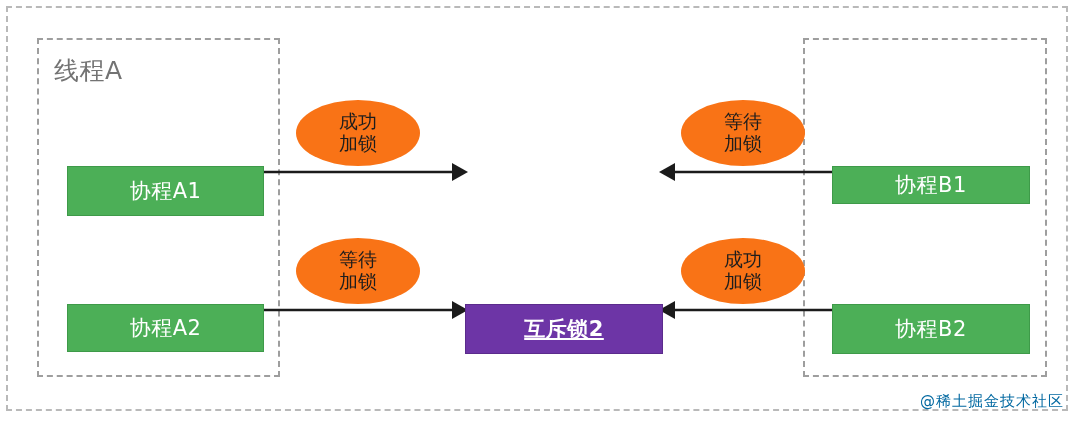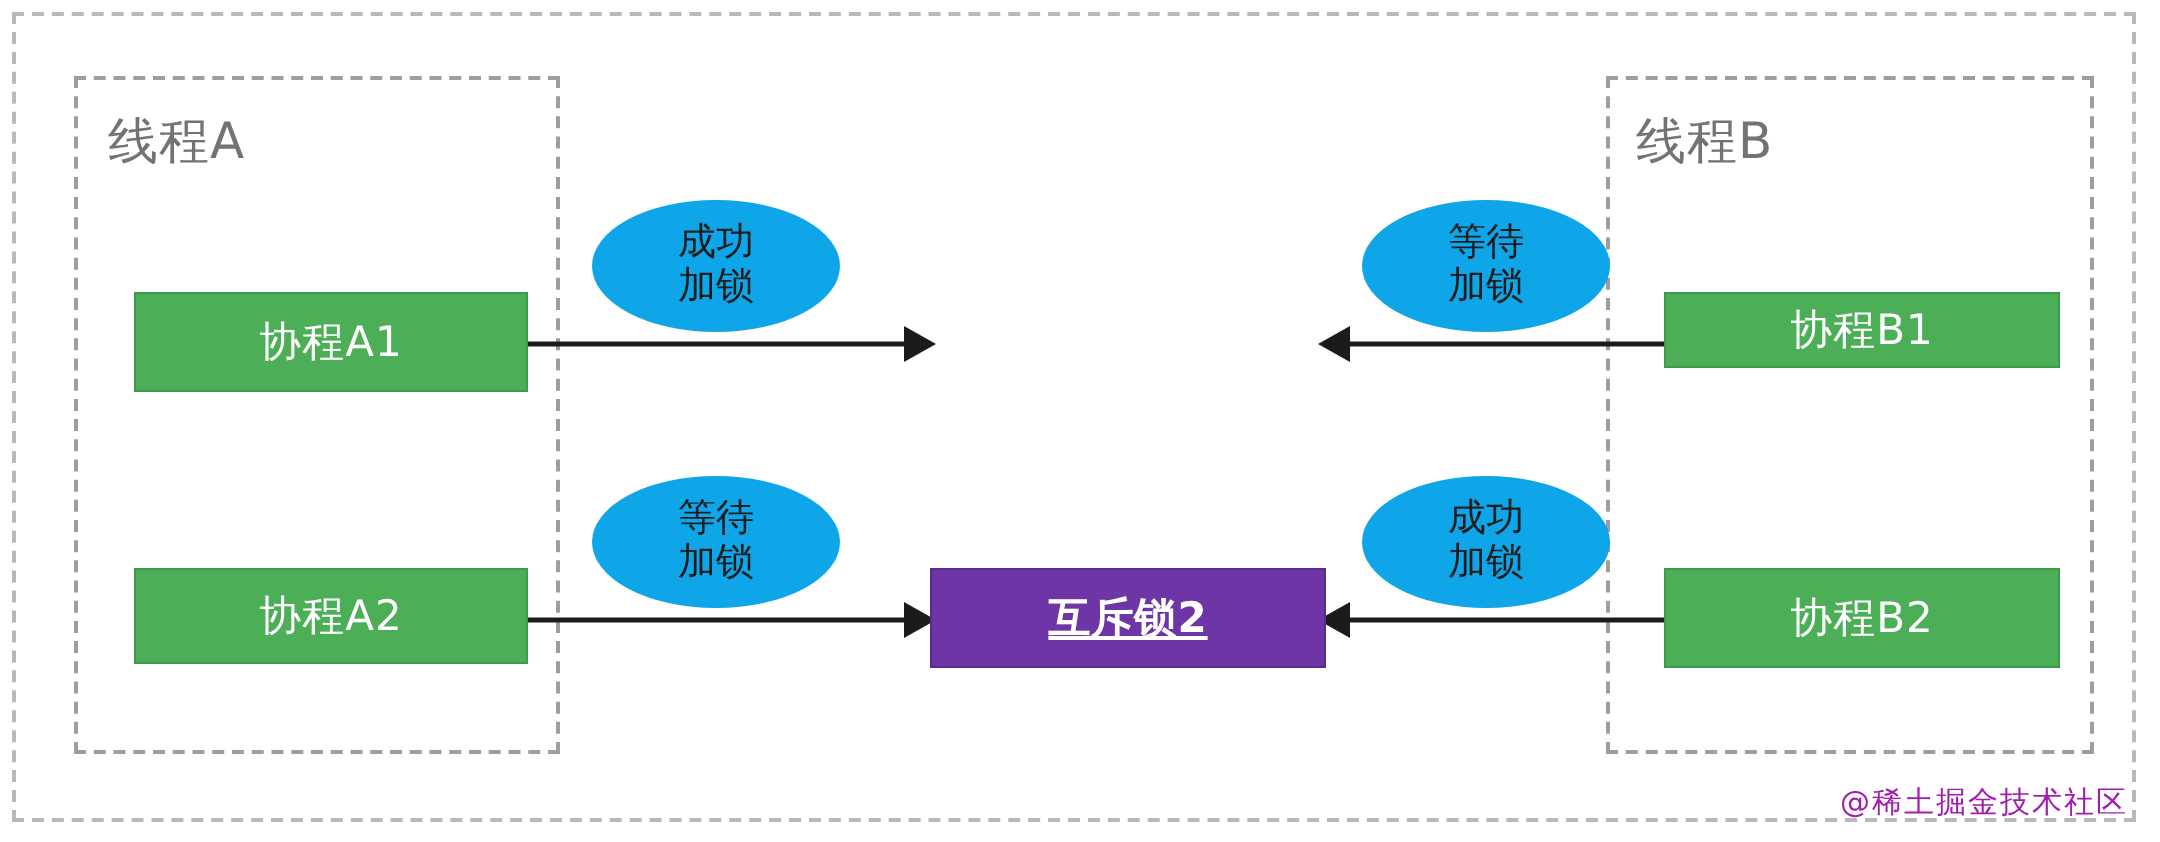--- a/index.html
+++ b/index.html
@@ -64,20 +64,21 @@
     position: absolute;
     box-sizing: border-box;
     display: flex;
     align-items: center;
     justify-content: center;
     color: #ffffff;
     font-size: 21px;
     letter-spacing: 0.5px;
     white-space: nowrap;
     font-family: "DejaVu Sans", "Liberation Sans", sans-serif;
+    margin-top: 20px;
   }
   .green-box {
     background: #4caf57;
     border: 1px solid #3e9a49;
   }
   .purple-box {
     background: #6d35a6;
     border: 1px solid #5b2b8c;
     font-weight: bold;
   }
@@ -101,58 +102,57 @@
   }
   .arrow-head { fill: #1b1b1b; }
 
   
   .ellipse-label {
     position: absolute;
     display: flex;
     flex-direction: column;
     align-items: center;
     justify-content: center;
-    background: #0ea5e9;
+    background: #f97316;
     border-radius: 50%;
     color: #1d1d1d;
     font-size: 19px;
     line-height: 1.15;
     text-align: center;
     font-family: "DejaVu Sans", "Liberation Sans", sans-serif;
   }
   .ellipse-label span { display: block; }
   .ell-1 { left: 296px; top: 100px; width: 124px; height: 66px; }
   .ell-2 { left: 681px; top: 100px; width: 124px; height: 66px; }
   .ell-3 { left: 296px; top: 238px; width: 124px; height: 66px; }
   .ell-4 { left: 681px; top: 238px; width: 124px; height: 66px; }
 
   
   .watermark {
     position: absolute;
     right: 16px;
     bottom: 10px;
     font-size: 15px;
-    color: #a21caf;
+    color: #0369a1;
     letter-spacing: 1px;
     white-space: nowrap;
     font-family: "DejaVu Sans", "Liberation Sans", sans-serif;
   }
 </style>
 </head>
 <body>
 
 <div id="canvas">
 
   <div class="dashed-box outer-box"></div>
 
   <div class="dashed-box thread-box thread-a-box"></div>
   <div class="thread-title thread-a-title">线程A</div>
 
   <div class="dashed-box thread-box thread-b-box"></div>
-  <div class="thread-title thread-b-title">线程B</div>
 
   <svg class="arrow-svg" style="left:264px; top:160px;" width="206" height="24">
     <line class="arrow-line" x1="0" y1="12" x2="188" y2="12"></line>
     <polygon class="arrow-head" points="188,3 204,12 188,21"></polygon>
   </svg>
 
   <svg class="arrow-svg" style="left:659px; top:160px;" width="176" height="24">
     <line class="arrow-line" x1="16" y1="12" x2="176" y2="12"></line>
     <polygon class="arrow-head" points="16,3 0,12 16,21"></polygon>
   </svg>

